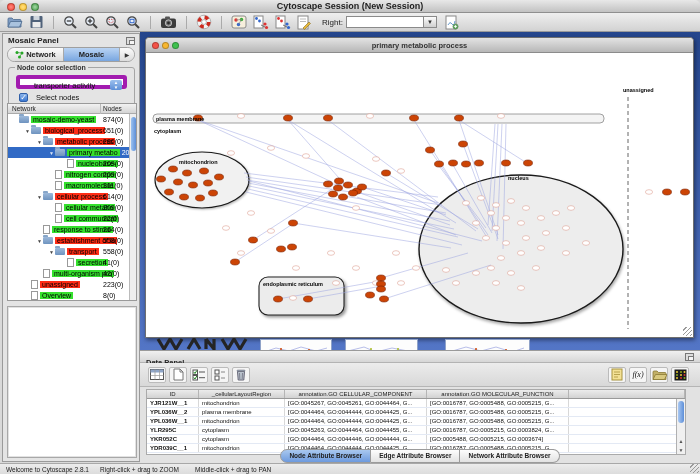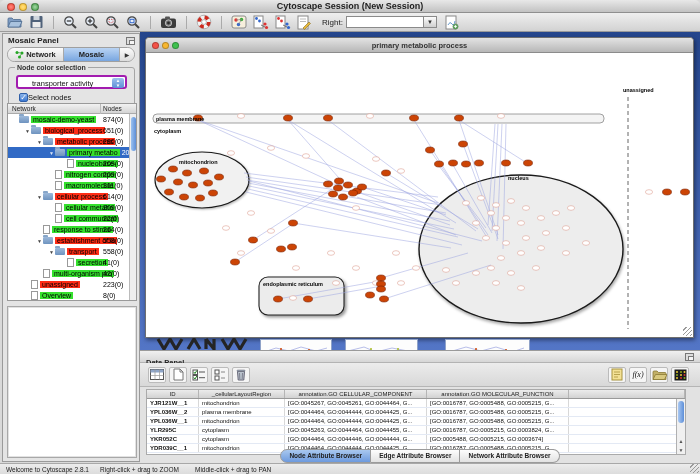--- a/index.html
+++ b/index.html
@@ -39,28 +39,28 @@
   #cp-float{right:4px;top:3px;}
   #cp-tabs{left:4px;top:13px;width:128px;height:15px;display:flex;background:#ececec;
     border:1px solid #9f9f9f;border-radius:8px;overflow:hidden;}
   .cp-tab{flex:1;display:flex;align-items:center;justify-content:center;font-size:7.5px;
     font-weight:bold;color:#222;background:linear-gradient(#fbfbfb,#dcdcdc);border-right:1px solid #a8a8a8;}
   .cp-tab.sel{background:linear-gradient(#b9d3f3,#78a6e0);}
   .cp-tab-arrow{width:14px;display:flex;align-items:center;justify-content:center;font-size:6px;color:#333;
     background:linear-gradient(#fbfbfb,#dcdcdc);}
   #cp-group{left:5px;top:33px;width:127px;height:41px;border:1px solid #a5a5a5;border-radius:3px;}
   #cp-group-label{left:6px;top:-4px;background:#e4e4e4;padding:0 2px;font-size:7px;color:#333;font-weight:bold;}
-  #cp-combo{left:7px;top:7px;width:111px;height:14px;background:#fff;border:2px solid #a21caf;
+  #cp-combo{left:7px;top:7px;width:111px;height:14px;background:#fff;border:4px solid #a21caf;
     border-radius:3px;font-size:7.5px;color:#111;line-height:13px;padding-left:14px;}
   #cp-combo-stepper{right:1px;top:1px;width:12px;height:10px;border-radius:2px;
     background:linear-gradient(#9cc0ee,#5d8fd7);color:#fff;font-size:4.5px;line-height:5px;text-align:center;}
   #cp-check-row{left:10px;top:25px;display:flex;align-items:center;}
   #cp-checkbox{width:9px;height:9px;border-radius:2px;background:linear-gradient(#8ab4ea,#3a77d2);
     border:1px solid #2f5fa8;color:#fff;font-size:8px;line-height:8px;text-align:center;}
-  #cp-check-label{font-size:7.5px;color:#111;margin-left:0;}
+  #cp-check-label{font-size:7.5px;color:#111;margin-left:8px;}
 
   #tree-panel{left:4px;top:69px;width:130px;height:198px;background:#fff;border:1px solid #9a9a9a;overflow:hidden;}
   #tree-header{height:10px;background:linear-gradient(#f2f2f2,#d4d4d4);border-bottom:1px solid #aaa;
     font-size:6.5px;color:#222;position:relative;}
   #th-network{position:absolute;left:4px;top:1px;}
   #th-nodes{position:absolute;left:95px;top:1px;}
   #tree-header .thsep{position:absolute;left:92px;top:0;width:1px;height:10px;background:#bbb;}
   .trow{position:relative;height:11px;display:flex;align-items:center;font-size:7px;white-space:nowrap;}
   .trow.sel{background:#316ac5;}
   .tarrow{font-size:5px;color:#444;width:7px;text-align:center;flex:none;}

